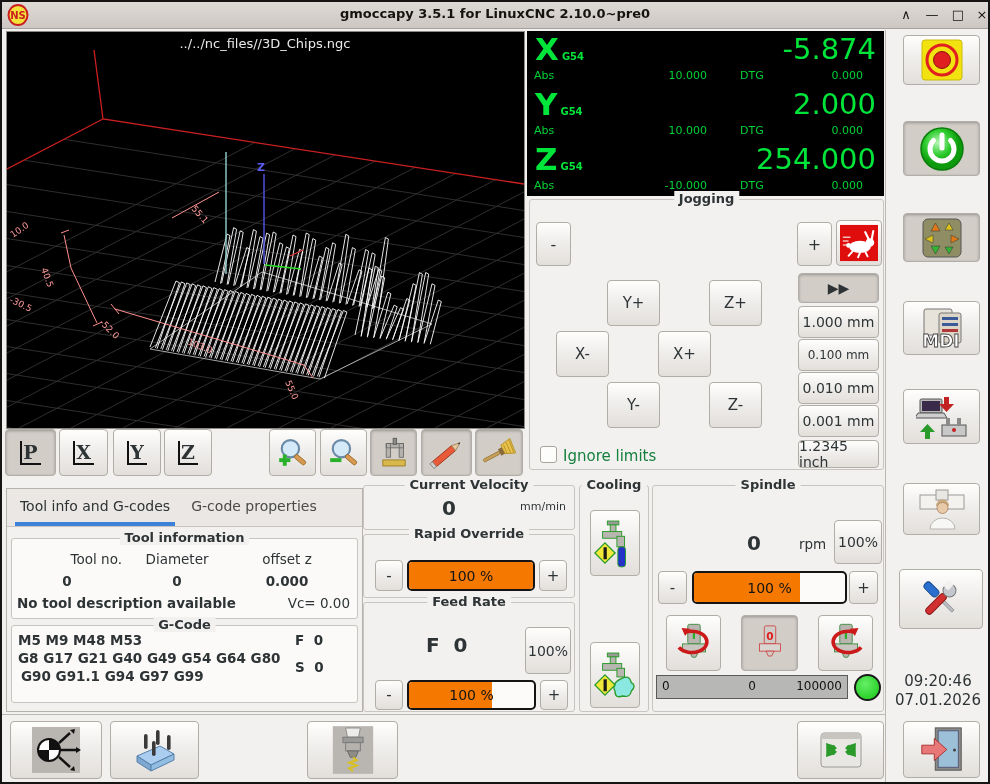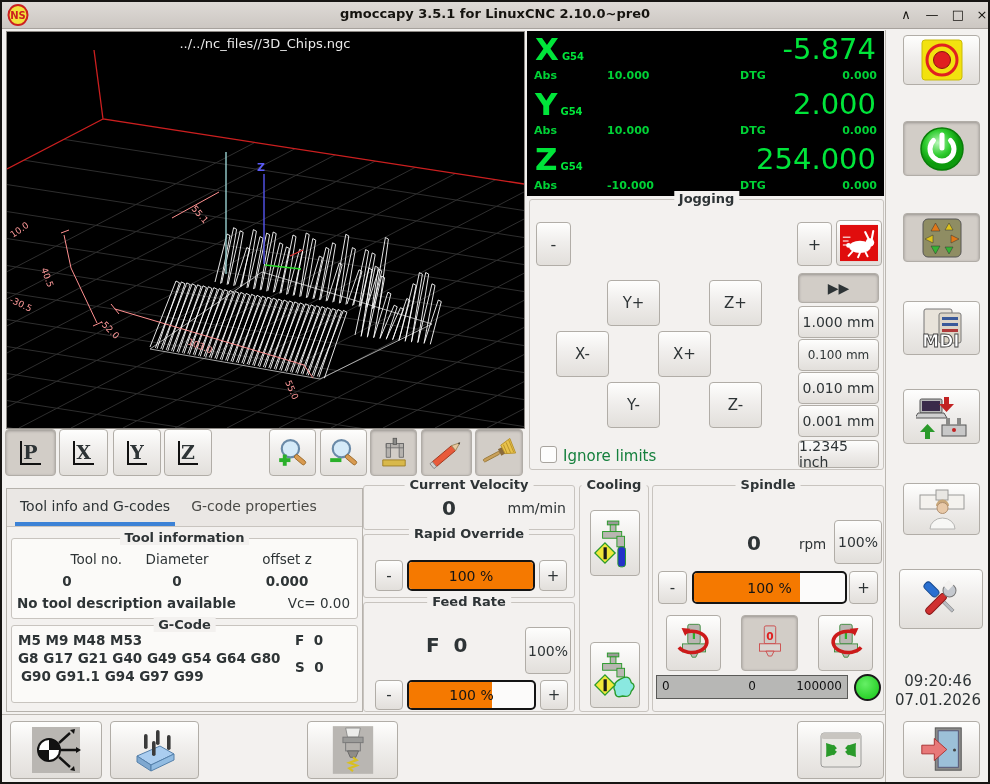--- a/index.html
+++ b/index.html
@@ -30,24 +30,24 @@
     overflow:hidden;box-sizing:border-box;}
   .hscale .fill{position:absolute;left:0;top:0;bottom:0;background:#f57900;}
   .hscale .scale-label{position:absolute;inset:0;display:flex;align-items:center;
     justify-content:center;font-size:14px;color:#141414;}
   
   .dro{background:#000;}
   .dro-row{position:relative;height:55px;}
   .dro-big{font-size:31px;font-weight:bold;color:#00e53a;line-height:30px;}
   .dro-sys{font-size:10px;font-weight:bold;color:#00e53a;margin-left:3px;}
   .dro-value{position:absolute;top:1px;right:8px;font-size:29px;font-weight:normal;color:#00e53a;}
-  .dro-sub{position:absolute;left:0;right:0;bottom:3px;height:14px;font-size:11px;
-    font-weight:bold;color:#00d236;padding-left:12px;}
+  .dro-sub{position:absolute;left:0;right:14px;bottom:3px;height:14px;font-size:11px;
+    font-weight:normal;color:#00d236;padding-left:12px;}
   .dro-sub .al{position:absolute;left:7px;}
-  .dro-sub .av{position:absolute;left:80px;width:100px;text-align:left;}
+  .dro-sub .av{position:absolute;left:80px;width:100px;text-align:right;}
   .dro-sub .dl{position:absolute;left:213px;}
   .dro-sub .dv{position:absolute;right:7px;}
   
   .notebook{border:1px solid #b6b2ac;background:#f3f1ef;box-sizing:border-box;}
   .tabbar{position:absolute;left:0;right:0;top:0;height:37px;background:#eae7e4;
     border-bottom:1px solid #c8c4bf;}
   .tab{position:absolute;top:0;height:33px;display:flex;align-items:center;
     justify-content:center;font-size:14px;color:#4a4a46;}
   .tab.active{color:#2e3436;border-bottom:4px solid #3c82d6;height:33px;}
   .axisletter{font-family:"DejaVu Serif",serif;font-weight:bold;font-size:19px;
@@ -341,21 +341,21 @@
       <div class="gc-line" style="left:283px;top:6px"><span>F</span>&nbsp;&nbsp;<span>0</span></div>
       <div class="gc-line" style="left:6px;top:24px">G8 G17 G21 G40 G49 G54 G64 G80</div>
       <div class="gc-line" style="left:9px;top:42px">G90 G91.1 G94 G97 G99</div>
       <div class="gc-line" style="left:283px;top:33px"><span>S</span>&nbsp;&nbsp;<span>0</span></div>
     </div>
   </div>
 
   <div class="frame" style="left:361px;top:483px;width:212px;height:45px">
     <span class="legend">Current Velocity</span>
     <div class="abs" style="left:60px;top:10px;width:50px;text-align:center;font-size:20px;font-weight:bold">0</div>
-    <div class="abs" style="right:8px;top:14px;font-size:14px">mm/min</div>
+    <div class="abs" style="right:8px;top:14px;font-size:11px">mm/min</div>
   </div>
   <div class="frame" style="left:361px;top:532px;width:212px;height:64px">
     <span class="legend">Rapid Override</span>
     <div class="btn" style="left:11px;top:25px;width:28px;height:31px;font-size:15px">
         <span class="lbl">-</span>
       </div>
     <div class="hscale" style="left:43px;top:25px;width:128px;height:31px">
       <div class="fill" style="width:100%"></div>
       <div class="scale-label">100 %</div>
     </div>

